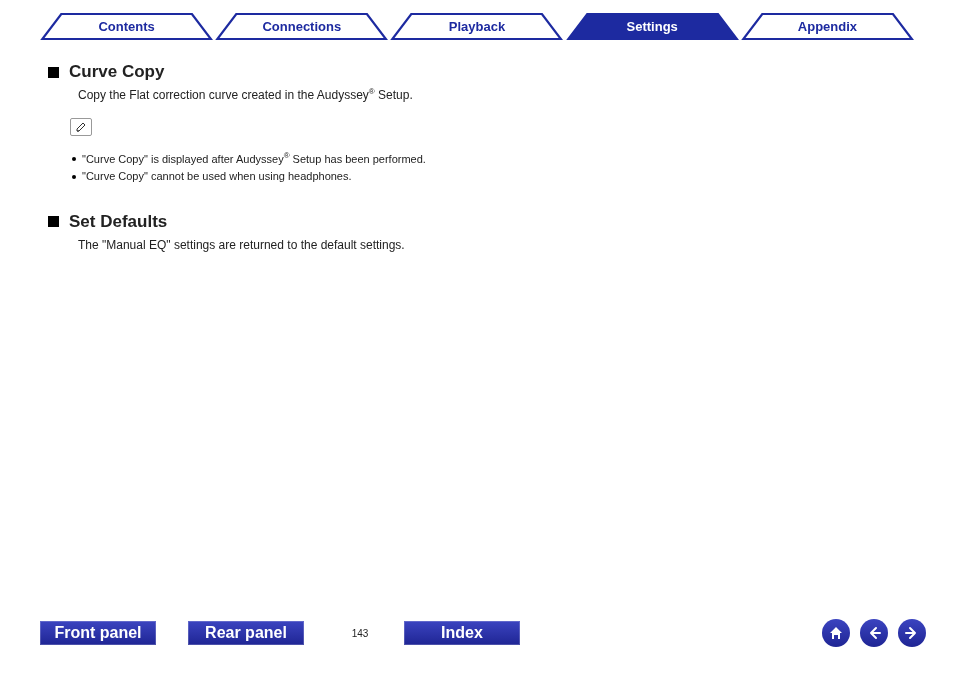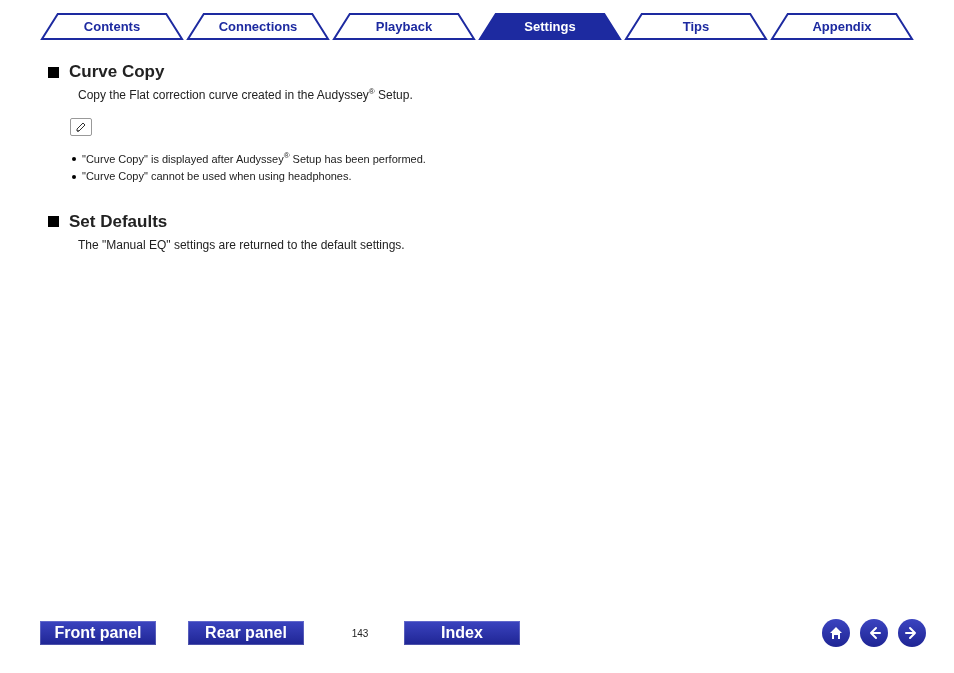--- a/index.html
+++ b/index.html
@@ -186,26 +186,20 @@
     <svg viewBox="0 0 146 28" preserveAspectRatio="none">
       <path d="M18 2 L128 2 L144 27 L2 27 Z" fill="#fff" stroke="#1d2aa0" stroke-width="2"></path>
     </svg>
     <span class="tab-label">Playback</span>
   </div>
   <div class="tab active">
     <svg viewBox="0 0 146 28" preserveAspectRatio="none">
       <path d="M18 2 L128 2 L144 27 L2 27 Z" fill="#1d2aa0" stroke="#1d2aa0" stroke-width="2"></path>
     </svg>
     <span class="tab-label">Settings</span>
-  </div>
-  <div class="tab">
-    <svg viewBox="0 0 146 28" preserveAspectRatio="none">
-      <path d="M18 2 L128 2 L144 27 L2 27 Z" fill="#fff" stroke="#1d2aa0" stroke-width="2"></path>
-    </svg>
-    <span class="tab-label">Tips</span>
   </div>
   <div class="tab">
     <svg viewBox="0 0 146 28" preserveAspectRatio="none">
       <path d="M18 2 L128 2 L144 27 L2 27 Z" fill="#fff" stroke="#1d2aa0" stroke-width="2"></path>
     </svg>
     <span class="tab-label">Appendix</span>
   </div>
 </div>
 
 <div class="content">

